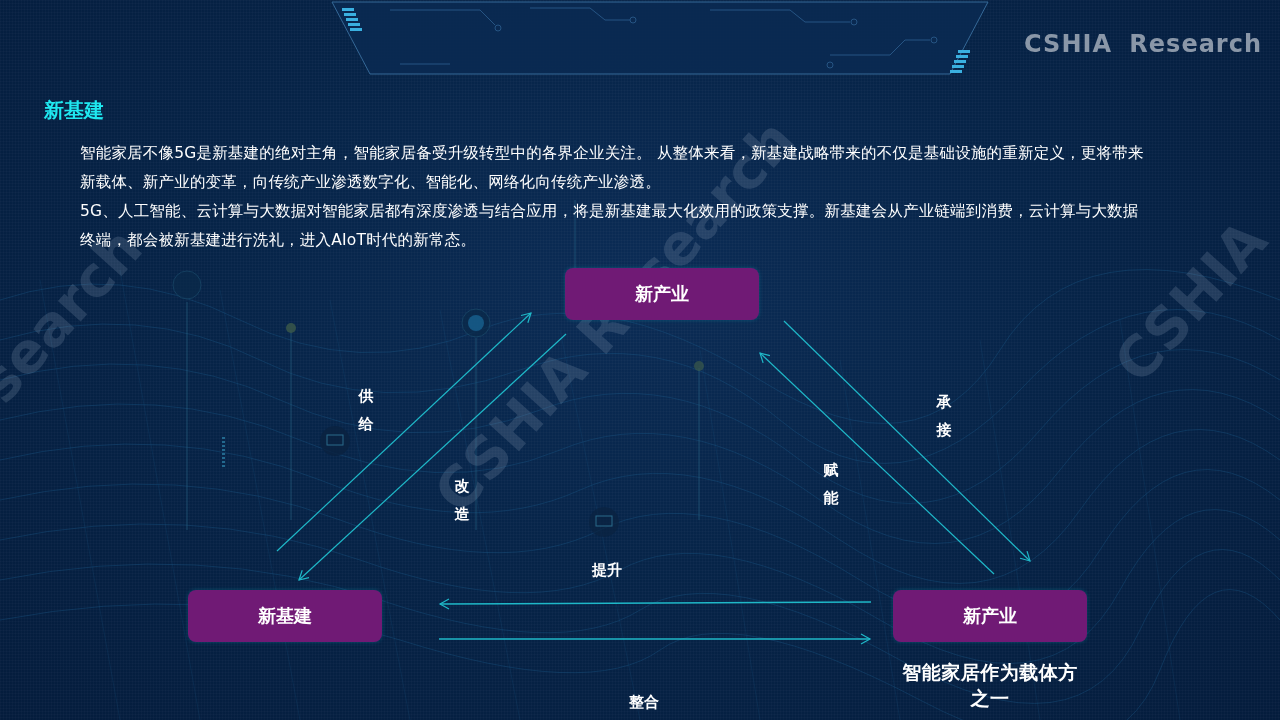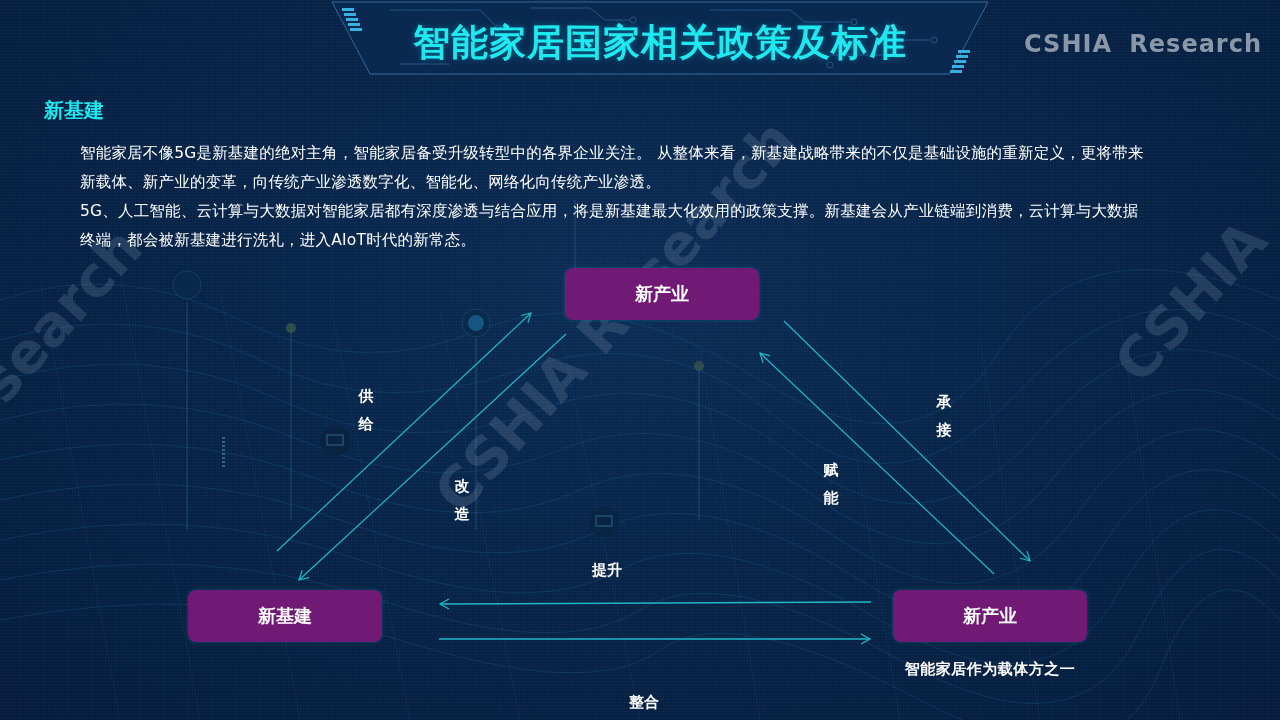--- a/index.html
+++ b/index.html
@@ -55,21 +55,21 @@
   .node-top { left: 565px; top: 268px; }
   .node-left { left: 188px; top: 590px; }
   .node-right { left: 893px; top: 590px; }
 
   .edge-label {
     position: absolute; font-size: 15px; font-weight: bold; color: #fff;
   }
   .vert { width: 18px; line-height: 28px; text-align: center; }
   .caption {
     position: absolute; left: 893px; top: 660px; width: 194px;
-    text-align: center; font-size: 15px; font-weight: bold; color: #fff; letter-spacing: 0.5px;
+    text-align: center; font-size: 19px; font-weight: bold; color: #fff; letter-spacing: 0.5px;
   }
 
   svg.arrows { position: absolute; left: 0; top: 0; width: 1280px; height: 720px; pointer-events: none; }
 
   .watermark {
     position: absolute; font-family: "DejaVu Sans", sans-serif; font-weight: bold;
     color: rgba(140,160,180,0.22); white-space: nowrap; pointer-events: none;
     transform-origin: left bottom;
   }
 </style>
@@ -155,21 +155,20 @@
       <rect x="16" y="18" width="12" height="3"></rect>
         <rect x="18" y="23" width="12" height="3"></rect>
       <rect x="20" y="28" width="12" height="3"></rect>
       <rect x="628" y="50" width="12" height="3"></rect>
         <rect x="626" y="55" width="12" height="3"></rect>
       <rect x="624" y="60" width="12" height="3"></rect>
         <rect x="622" y="65" width="12" height="3"></rect>
       <rect x="620" y="70" width="12" height="3"></rect>
     </g>
   </svg>
-  <div class="title-text">智能家居国家相关政策及标准</div>
 </div>
 
 <div class="brand">CSHIA  Research</div>
 
 <div class="section-title">新基建</div>
 
 <div class="body-text">
   <div class="line">
     <span>智能家居不像5G是新基建的绝对主角，智能家居备受升级转型中的各界企业关注。 从整体来看，新基建战略带来的不仅是基础设施的重新定义，更将带来</span>
   </div>

